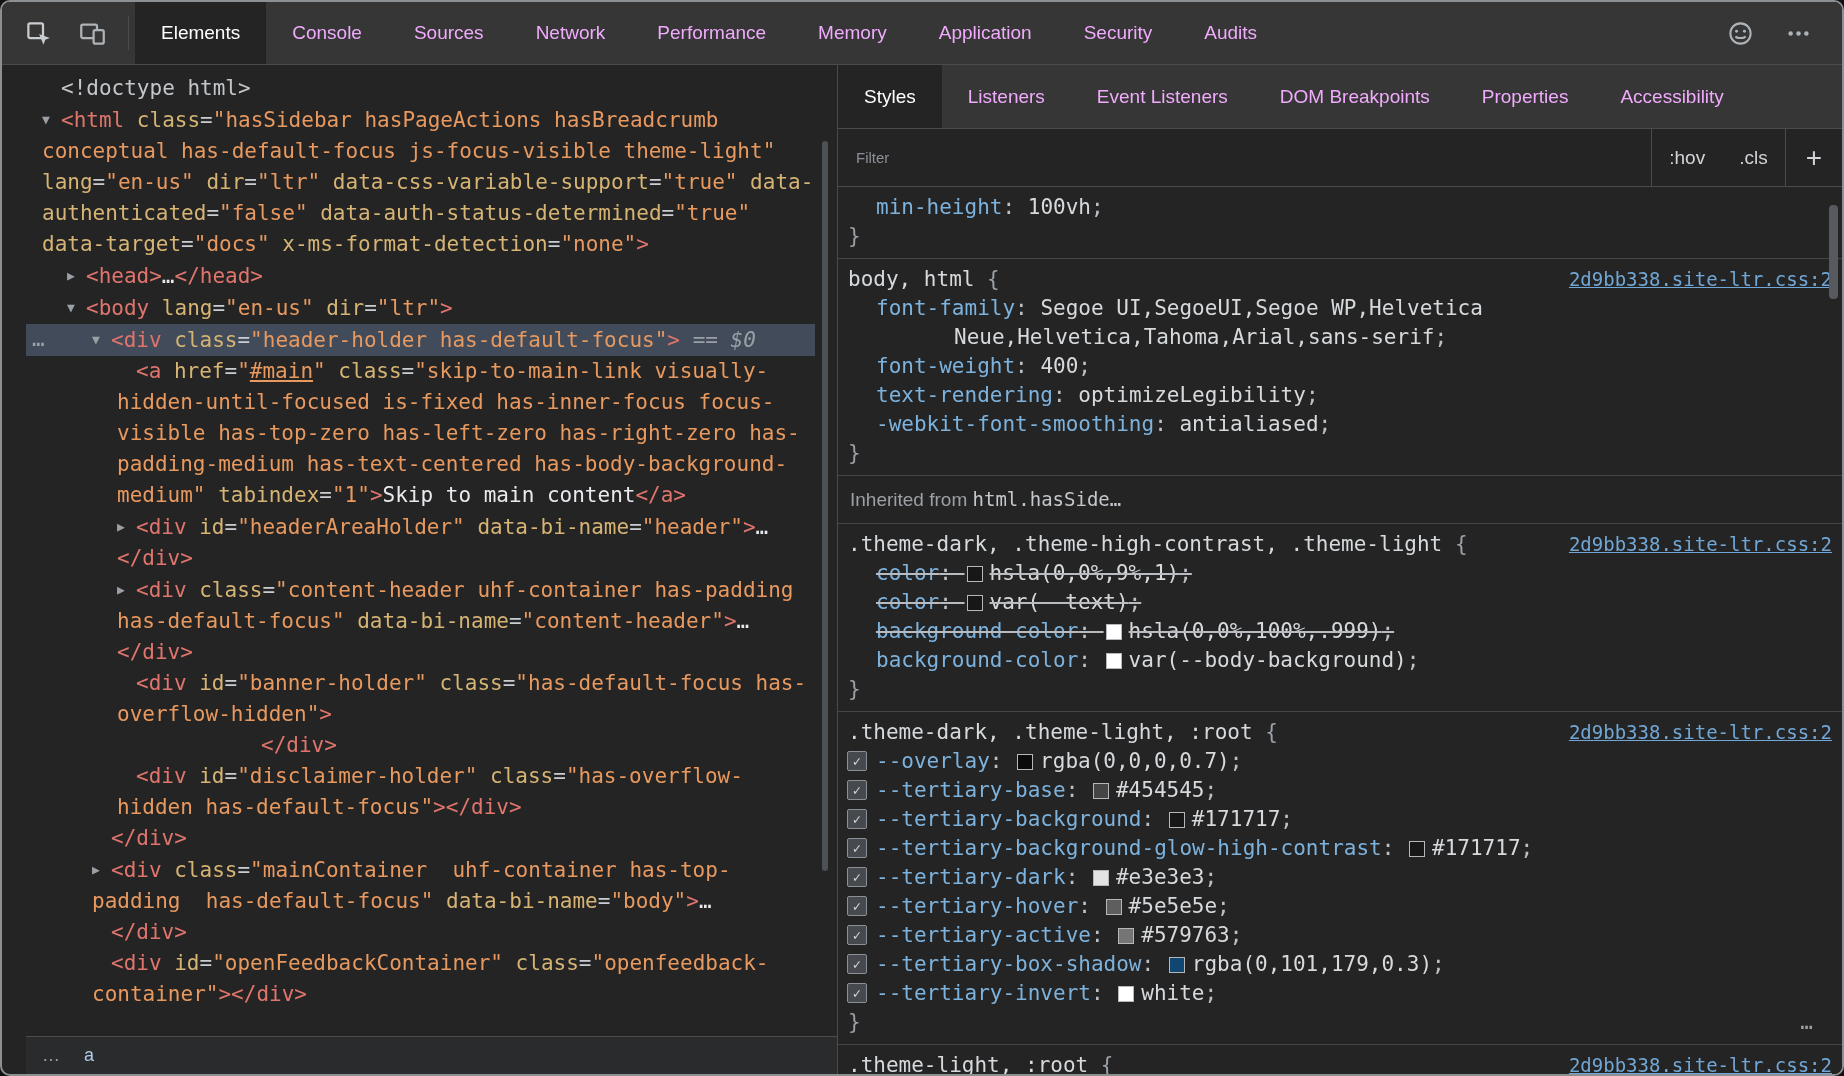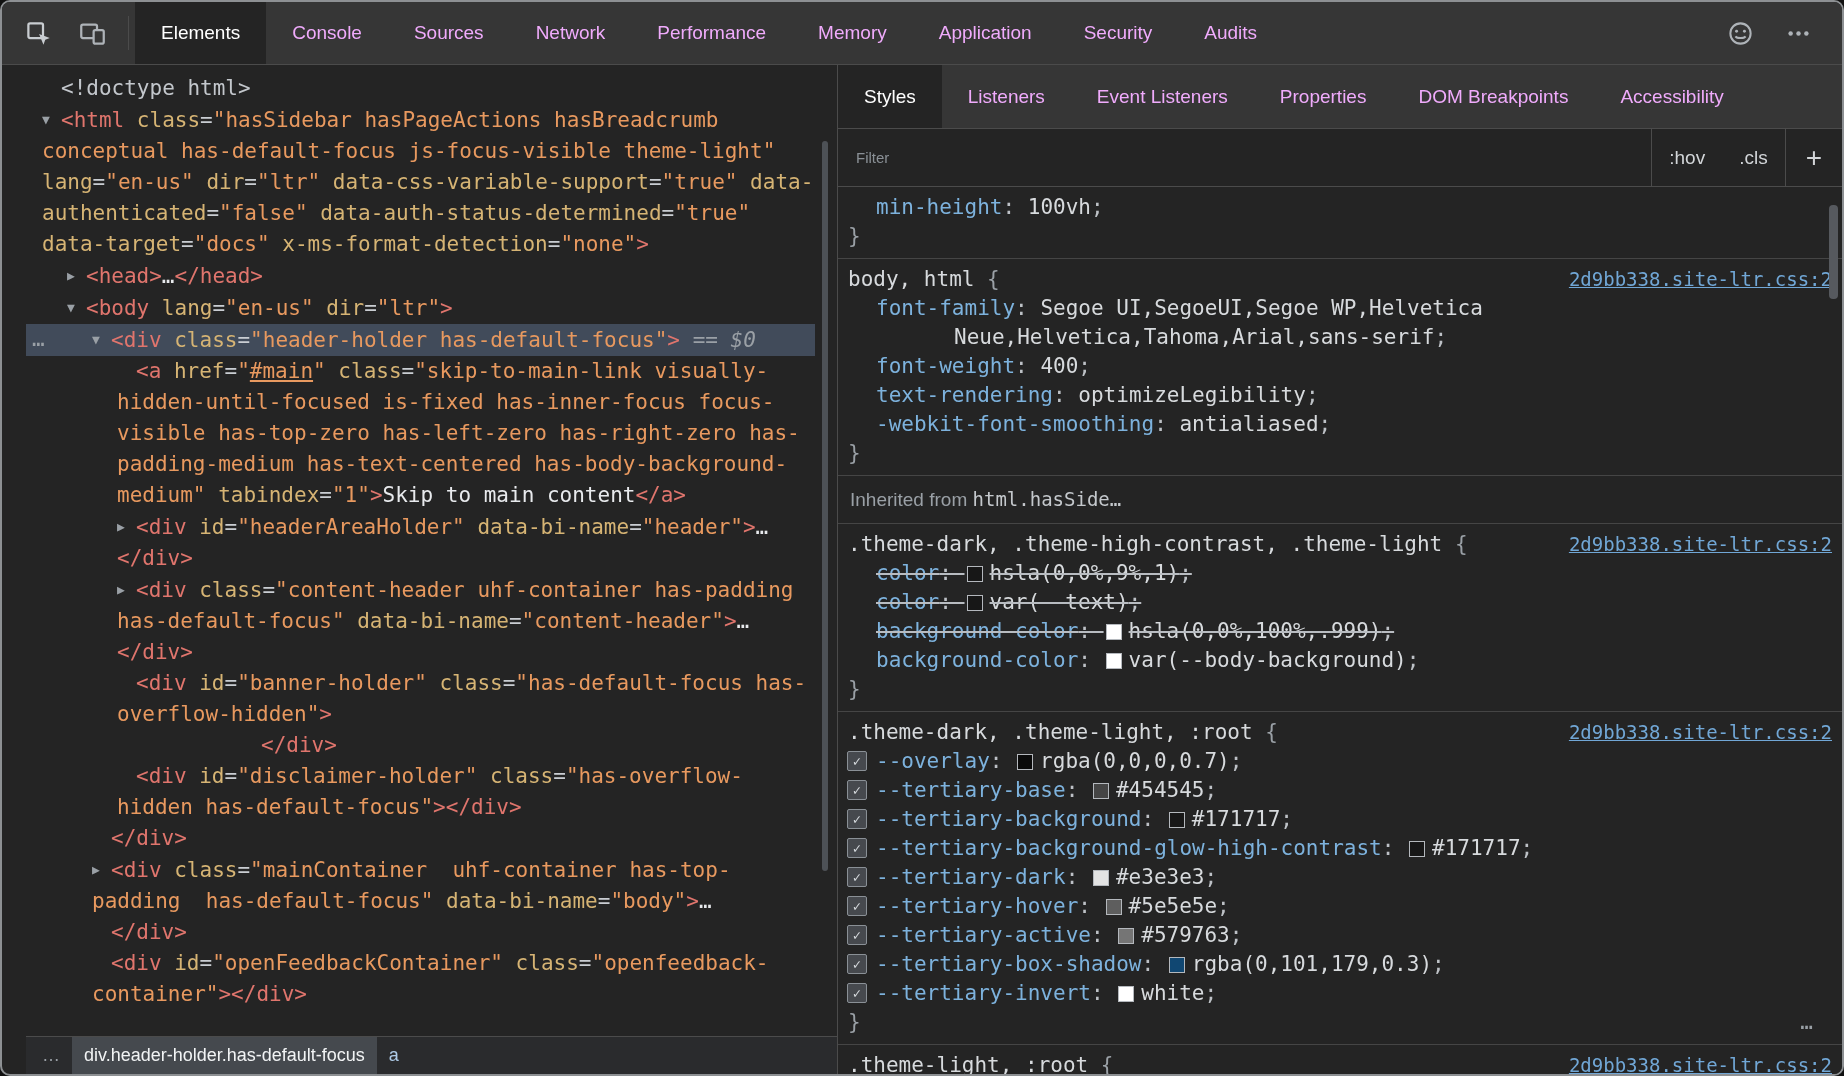--- a/index.html
+++ b/index.html
@@ -149,32 +149,31 @@
           <div class="tree-line" style="padding-left: 216px;"><span class="tk-t">&lt;/div&gt;</span></div>
           <div class="tree-line" style="padding-left: 91px;"><span class="tk-t">&lt;div</span><span class="tk-a"> id</span><span class="tk-p">=</span><span class="tk-v">"disclaimer-holder"</span><span class="tk-a"> class</span><span class="tk-p">=</span><span class="tk-v">"has-overflow-hidden has-default-focus"</span><span class="tk-t">&gt;</span><span class="tk-t">&lt;/div&gt;</span></div>
           <div class="tree-line" style="padding-left: 66px;"><span class="tk-t">&lt;/div&gt;</span></div>
           <div class="tree-line" style="padding-left: 66px;"><span class="arrow">▶</span><span class="tk-t">&lt;div</span><span class="tk-a"> class</span><span class="tk-p">=</span><span class="tk-v">"mainContainer  uhf-container has-top-padding  has-default-focus"</span><span class="tk-a"> data-bi-name</span><span class="tk-p">=</span><span class="tk-v">"body"</span><span class="tk-t">&gt;</span><span class="tk-e">…</span></div>
           <div class="tree-line" style="padding-left: 66px;"><span class="tk-t">&lt;/div&gt;</span></div>
           <div class="tree-line" style="padding-left: 66px;"><span class="tk-t">&lt;div</span><span class="tk-a"> id</span><span class="tk-p">=</span><span class="tk-v">"openFeedbackContainer"</span><span class="tk-a"> class</span><span class="tk-p">=</span><span class="tk-v">"openfeedback-container"</span><span class="tk-t">&gt;</span><span class="tk-t">&lt;/div&gt;</span></div>
         </div>
       <div class="left-scrollbar"></div>
       <div class="crumb-bar">
           <div class="crumb crumb-dots">…</div>
-          <div class="crumb selected">div.header-holder.has-default-focus</div>
           <div class="crumb crumb-a">a</div>
         </div>
     </div>
 
     <div class="styles-panel">
       <div class="styles-tabbar">
           <div class="tab active">Styles</div>
           <div class="tab">Listeners</div>
           <div class="tab">Event Listeners</div>
+          <div class="tab">DOM Breakpoints</div>
           <div class="tab">Properties</div>
-          <div class="tab">DOM Breakpoints</div>
           <div class="tab">Accessibility</div>
         </div>
       <div class="filter-bar">
         <input class="filter-input" type="text" placeholder="Filter" style="">
         <div class="filter-actions">
           <div class="filter-btn">:hov</div>
           <div class="filter-btn">.cls</div>
           <div class="filter-btn plus-btn">+</div>
         </div>
       </div>

